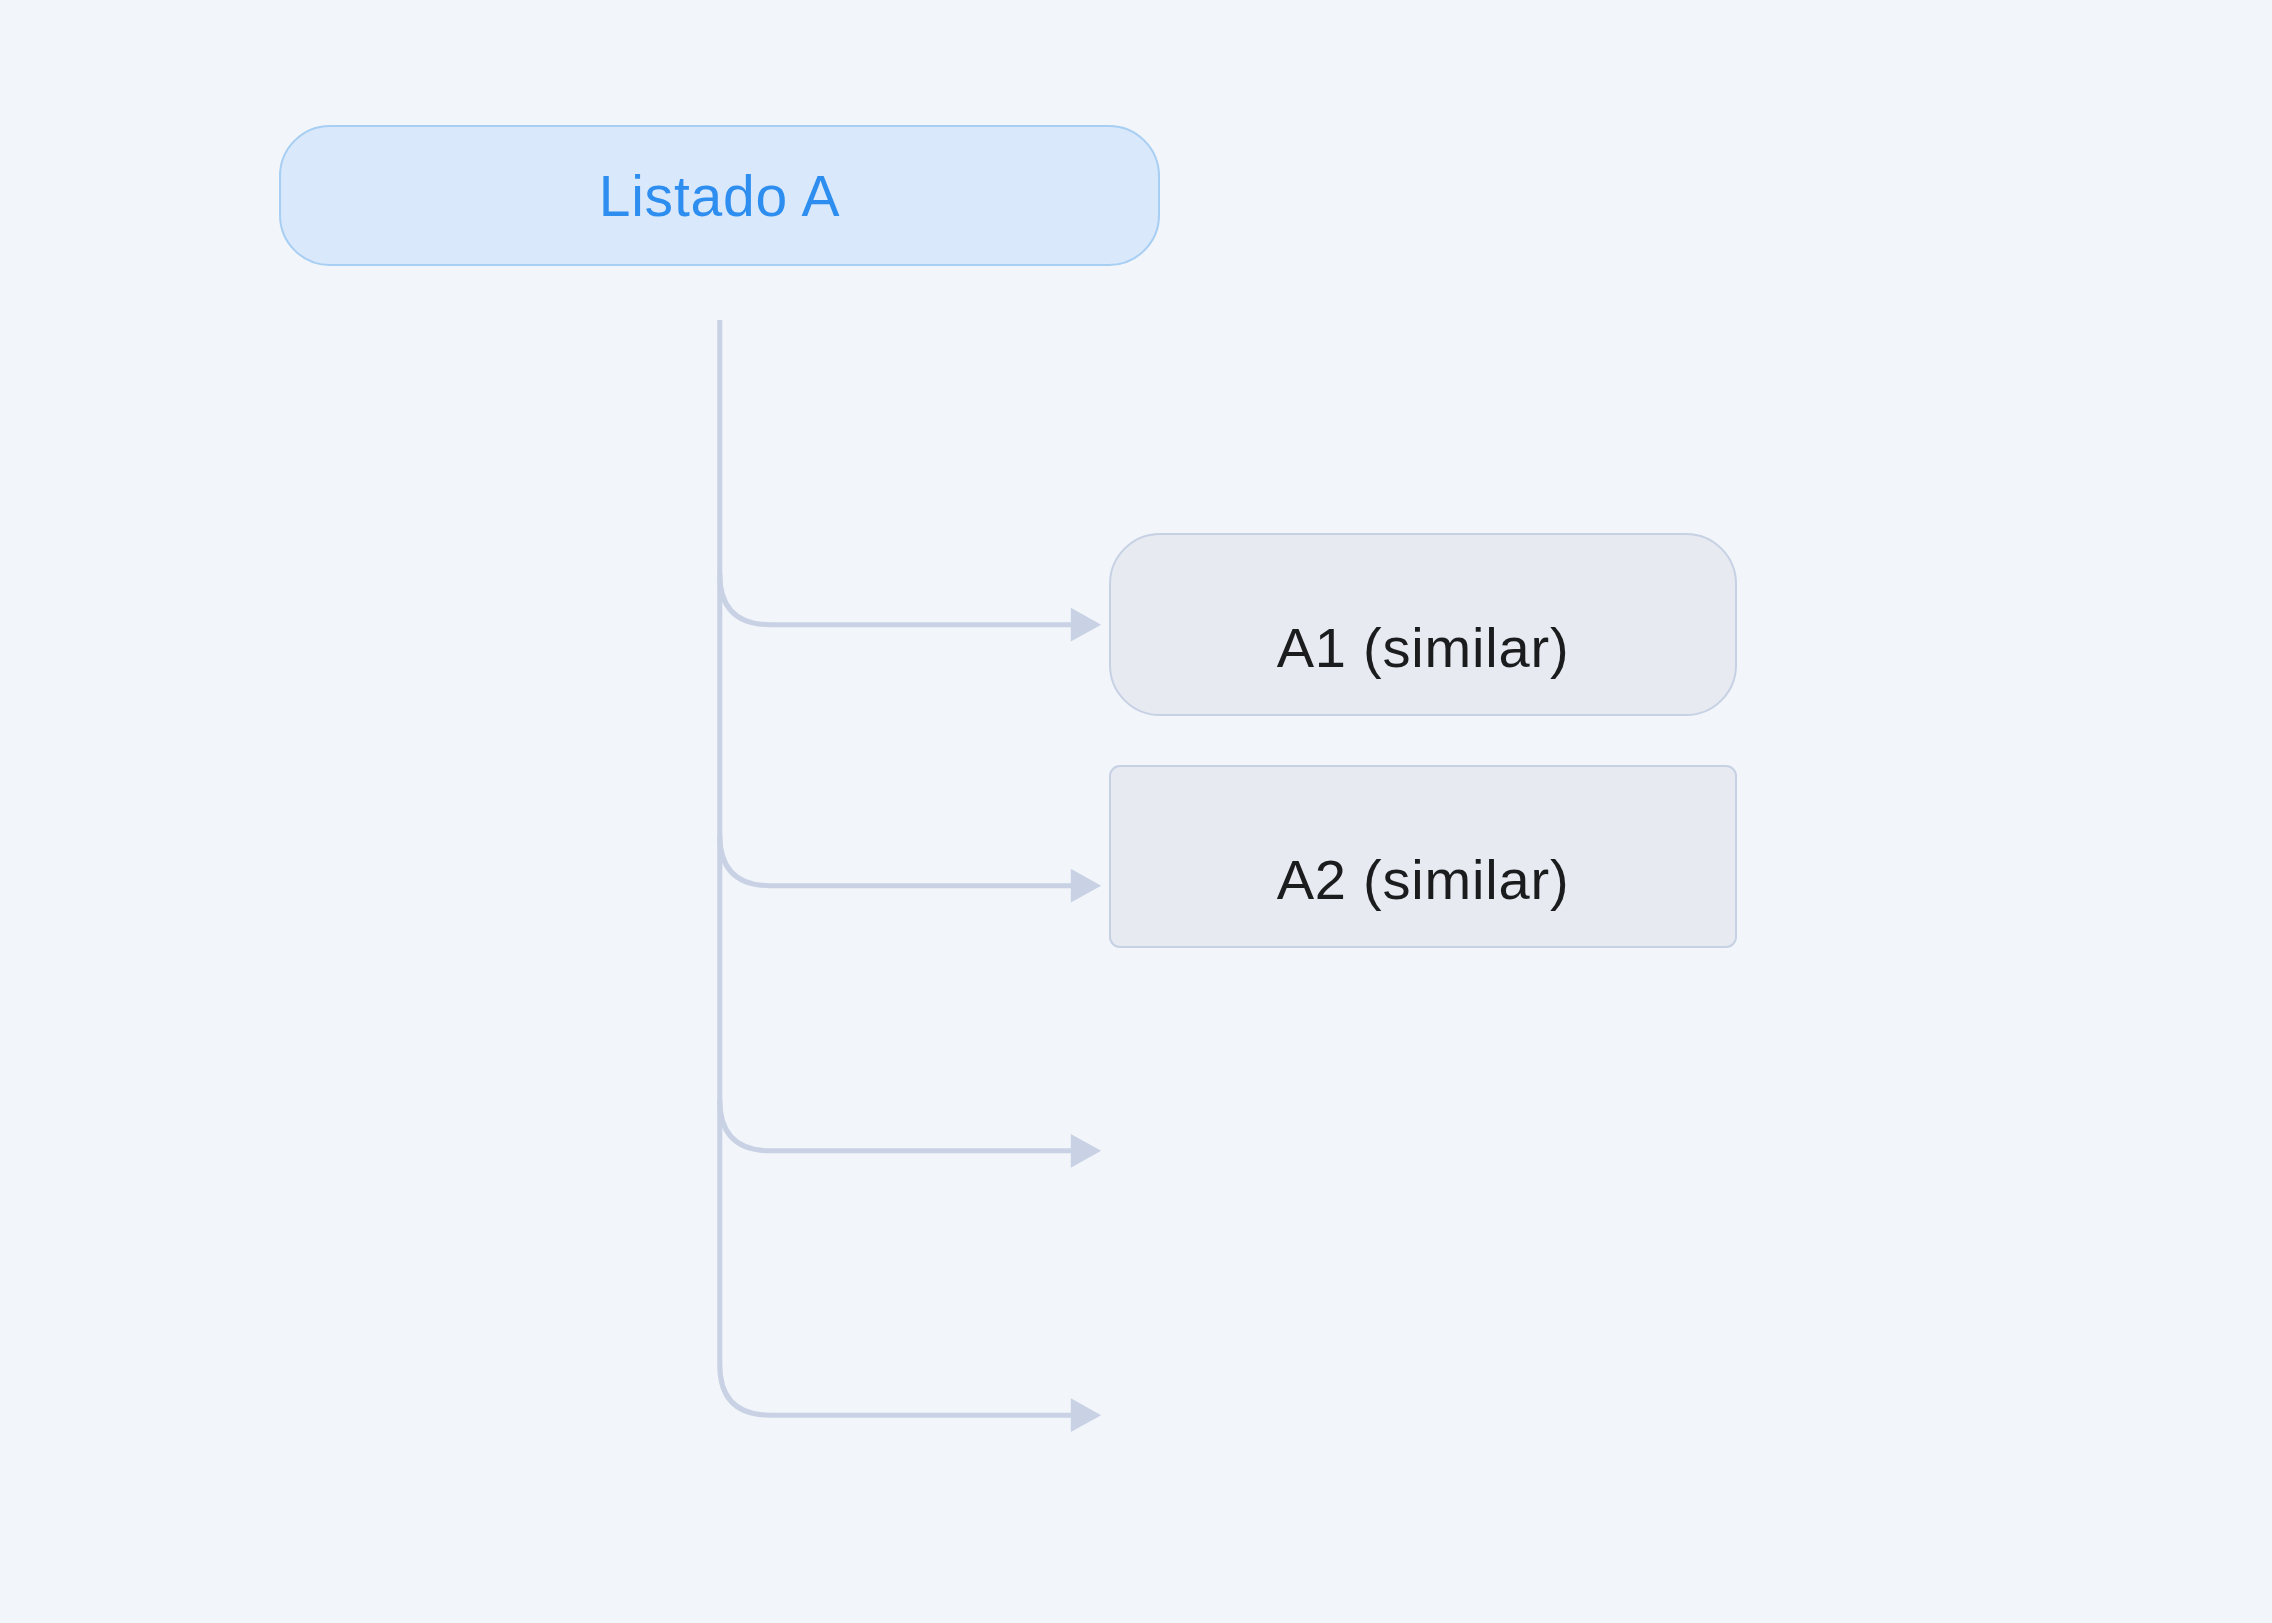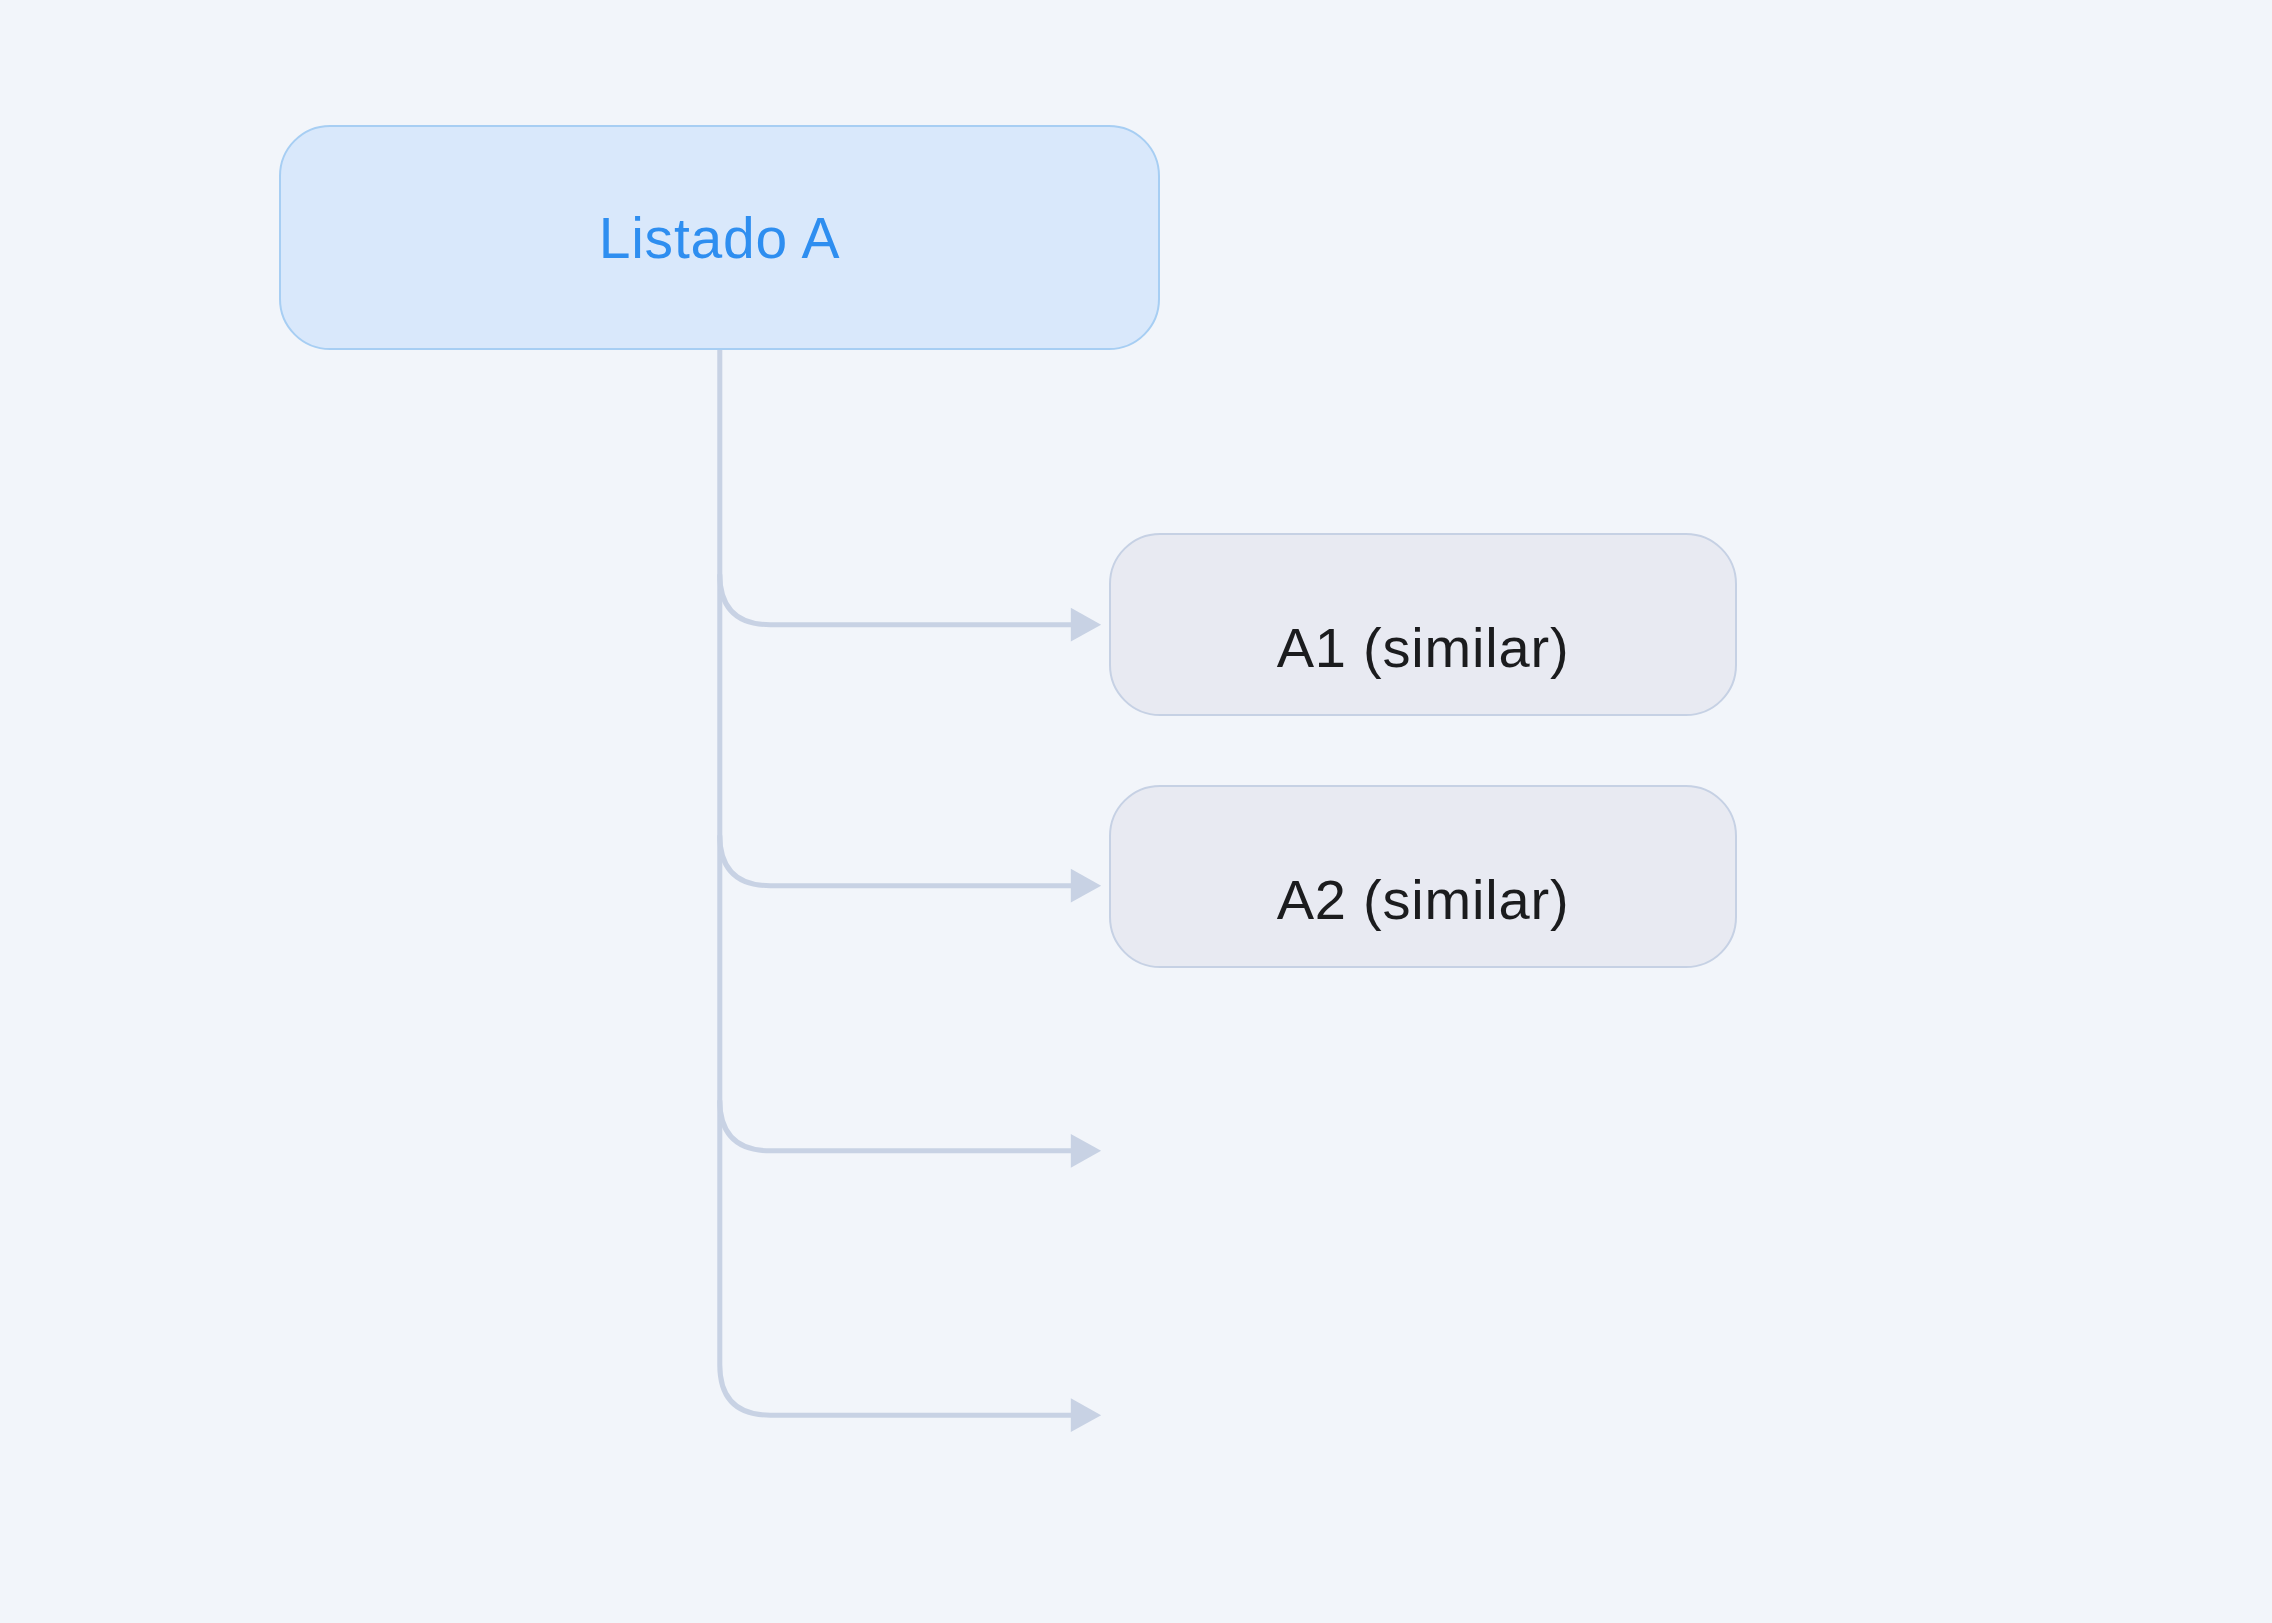--- a/index.html
+++ b/index.html
@@ -26,21 +26,21 @@
     box-sizing: border-box;
     display: flex;
     align-items: center;
     justify-content: center;
     border-radius: 51px;
   }
   .node-root {
     left: 279px;
     top: 125px;
     width: 881px;
-    height: 225px;
+    height: 141px;
     background: #d9e8fb;
     border: 2.5px solid #a7cef3;
   }
   .node-root .label {
     color: #2e8ef0;
     font-size: 57px;
     letter-spacing: 0.8px;
   }
   .node-child {
     left: 1109px;
@@ -49,21 +49,21 @@
     background: #e8eaf2;
     border: 2.5px solid #c6d1e4;
   }
   .node-child .label {
     color: #1b1c1e;
     font-size: 56px;
     letter-spacing: 0.8px;
     margin-top: 46px;
   }
   .node-child.c0 { top: 533px; }
-  .node-child.c1 { top: 785px; }
+  .node-child.c1 { top: 765px; border-radius: 11px; }
   .node-child.c2 { top: 1059px; }
   .node-child.c3 { top: 1323px; }
   .label {
     white-space: nowrap;
   }
 </style>
 </head>
 <body>
 
 <div class="canvas">

